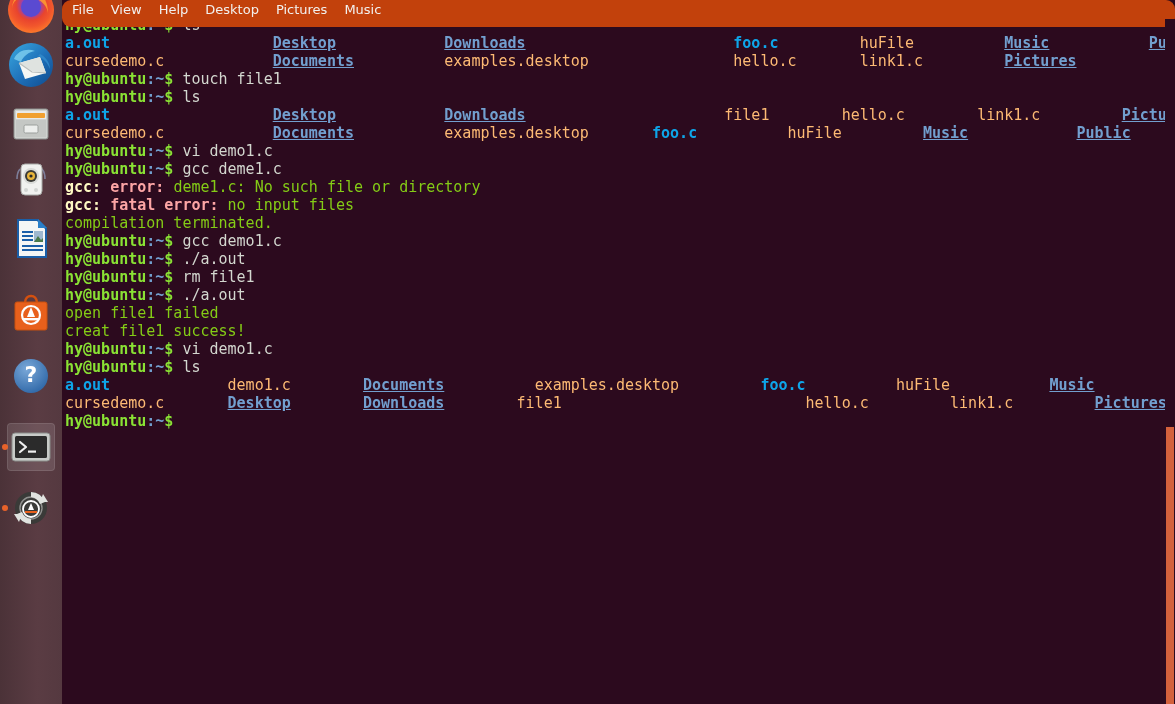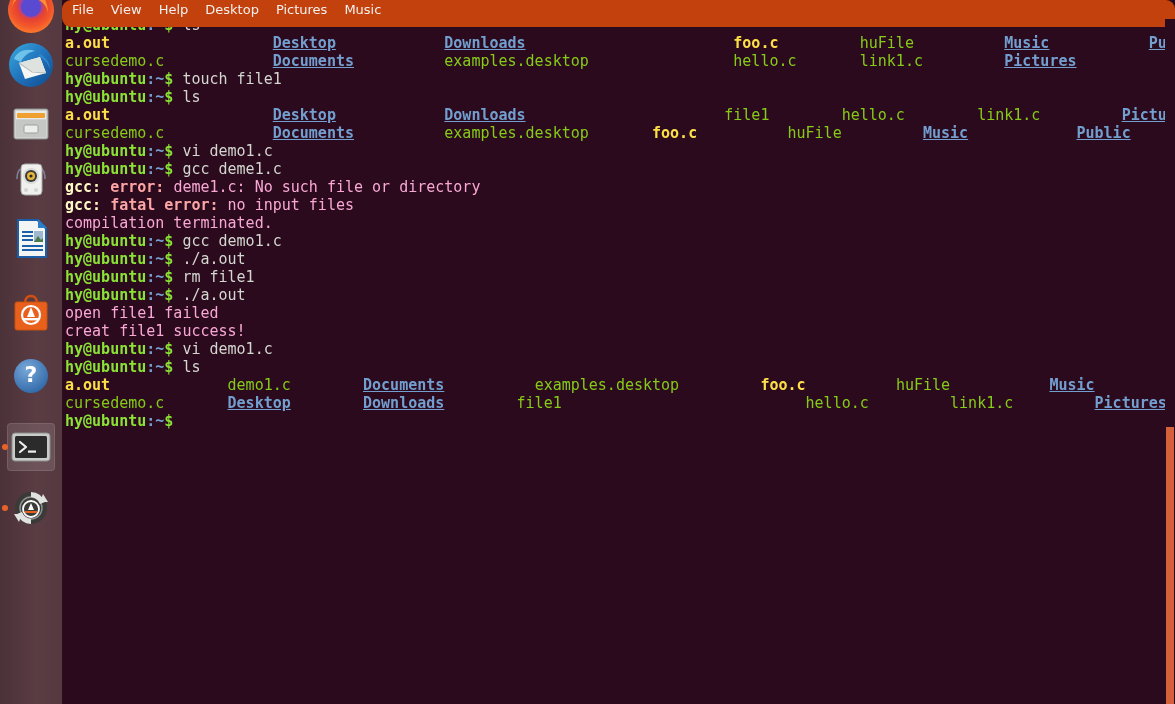--- a/index.html
+++ b/index.html
@@ -92,24 +92,24 @@
     line-height: 18px;
     letter-spacing: 0px;
     color: #d3d7cf;
     white-space: pre;
   }
   .line { height: 18px; white-space: pre; }
   .prompt-user { color: #8ae234; font-weight: bold; }
   .prompt-path { color: #729fcf; font-weight: bold; }
   .prompt-dollar { color: #8ae234; font-weight: bold; }
   .cmd { color: #d3d7cf; }
-  .out { color: #f9a8d4; }
-  .exe { color: #fde047; font-weight: bold; }
+  .out { color: #84cc16; }
+  .exe { color: #0ea5e9; font-weight: bold; }
   .dir { color: #729fcf; font-weight: bold; text-decoration: underline; }
-  .file { color: #84cc16; }
+  .file { color: #fdba74; }
   .err-label { color: #fef9c3; font-weight: bold; text-align: center; }
   .err-red { color: #fca5a5; font-weight: bold; }
 
   
   #scrollbar-track {
     position: absolute;
     right: 0;
     top: 19px;
     width: 10px;
     height: 685px;

